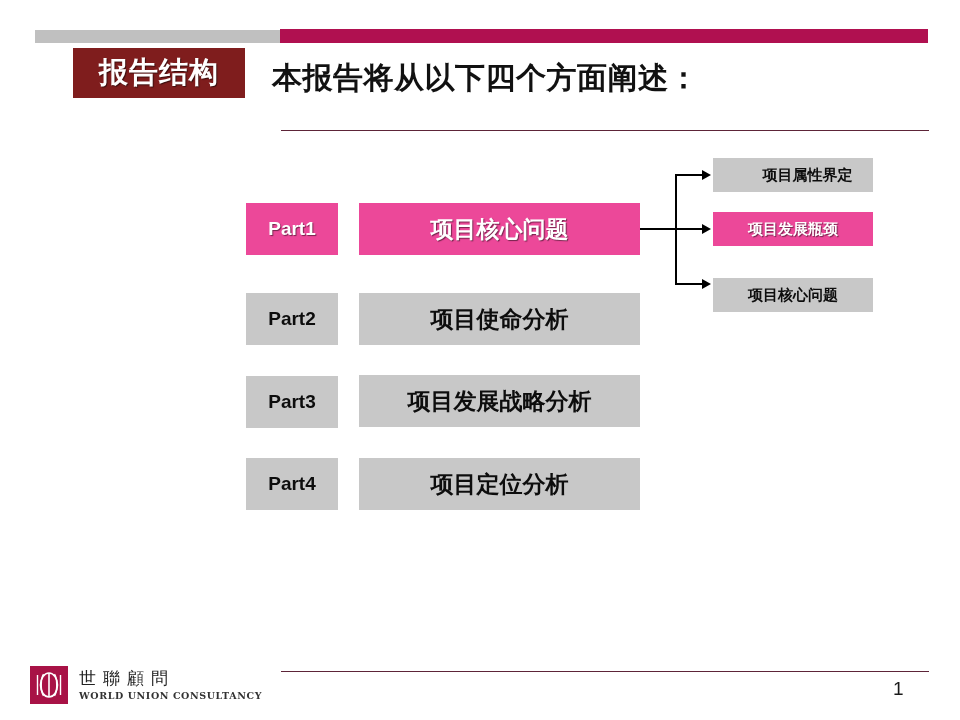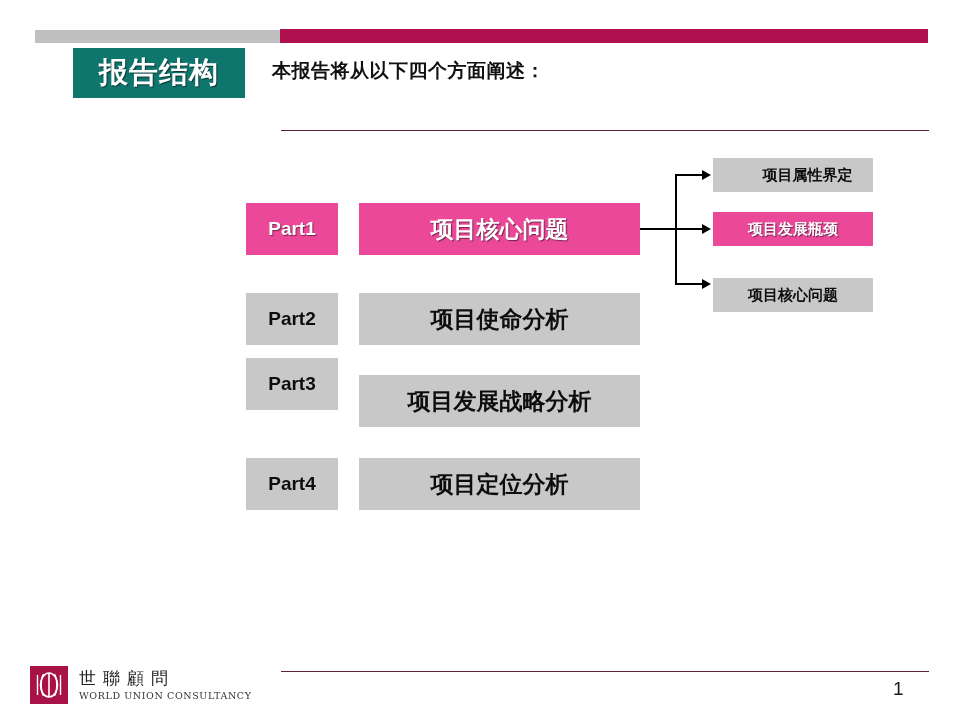--- a/index.html
+++ b/index.html
@@ -37,37 +37,37 @@
     background: #b01050;
   }
 
   
   .tag-box {
     position: absolute;
     left: 73px;
     top: 48px;
     width: 172px;
     height: 50px;
-    background: #0f766e;
+    background: #7f1d1d;
     display: flex;
     align-items: center;
     justify-content: center;
   }
   .tag-box .tag-text {
     color: #ffffff;
     font-size: 29px;
     font-weight: bold;
     letter-spacing: 1px;
     text-shadow: 1px 1px 1px rgba(0,0,0,0.55);
   }
   .slide-title {
     position: absolute;
     left: 272px;
     top: 58px;
-    font-size: 19px;
+    font-size: 30px;
     font-weight: bold;
     color: #111111;
     letter-spacing: 0.5px;
     white-space: nowrap;
   }
   .title-rule {
     position: absolute;
     left: 281px;
     top: 130px;
     width: 648px;
@@ -178,20 +178,21 @@
     letter-spacing: 7px;
     line-height: 1.15;
   }
   .logo-en {
     font-family: "DejaVu Serif", "Liberation Serif", serif;
     font-size: 9.5px;
     color: #333333;
     letter-spacing: 0.6px;
     line-height: 1.2;
     margin-top: 2px;
+    font-weight: bold;
   }
   .page-number {
     position: absolute;
     left: 893px;
     top: 678px;
     font-size: 19px;
     color: #1a1a1a;
   }
 </style>
 </head>
@@ -215,21 +216,21 @@
     <span>项目核心问题</span>
   </div>
 
   <div class="part-label sty-gray" style="top:293px;">
     <span>Part2</span>
   </div>
   <div class="part-main sty-gray" style="top:293px;">
     <span>项目使命分析</span>
   </div>
 
-  <div class="part-label sty-gray" style="top:358px;">
+  <div class="part-label sty-gray" style="top:376px;">
     <span>Part3</span>
   </div>
   <div class="part-main sty-gray" style="top:375px;">
     <span>项目发展战略分析</span>
   </div>
 
   <div class="part-label sty-gray" style="top:458px;">
     <span>Part4</span>
   </div>
   <div class="part-main sty-gray" style="top:458px;">

